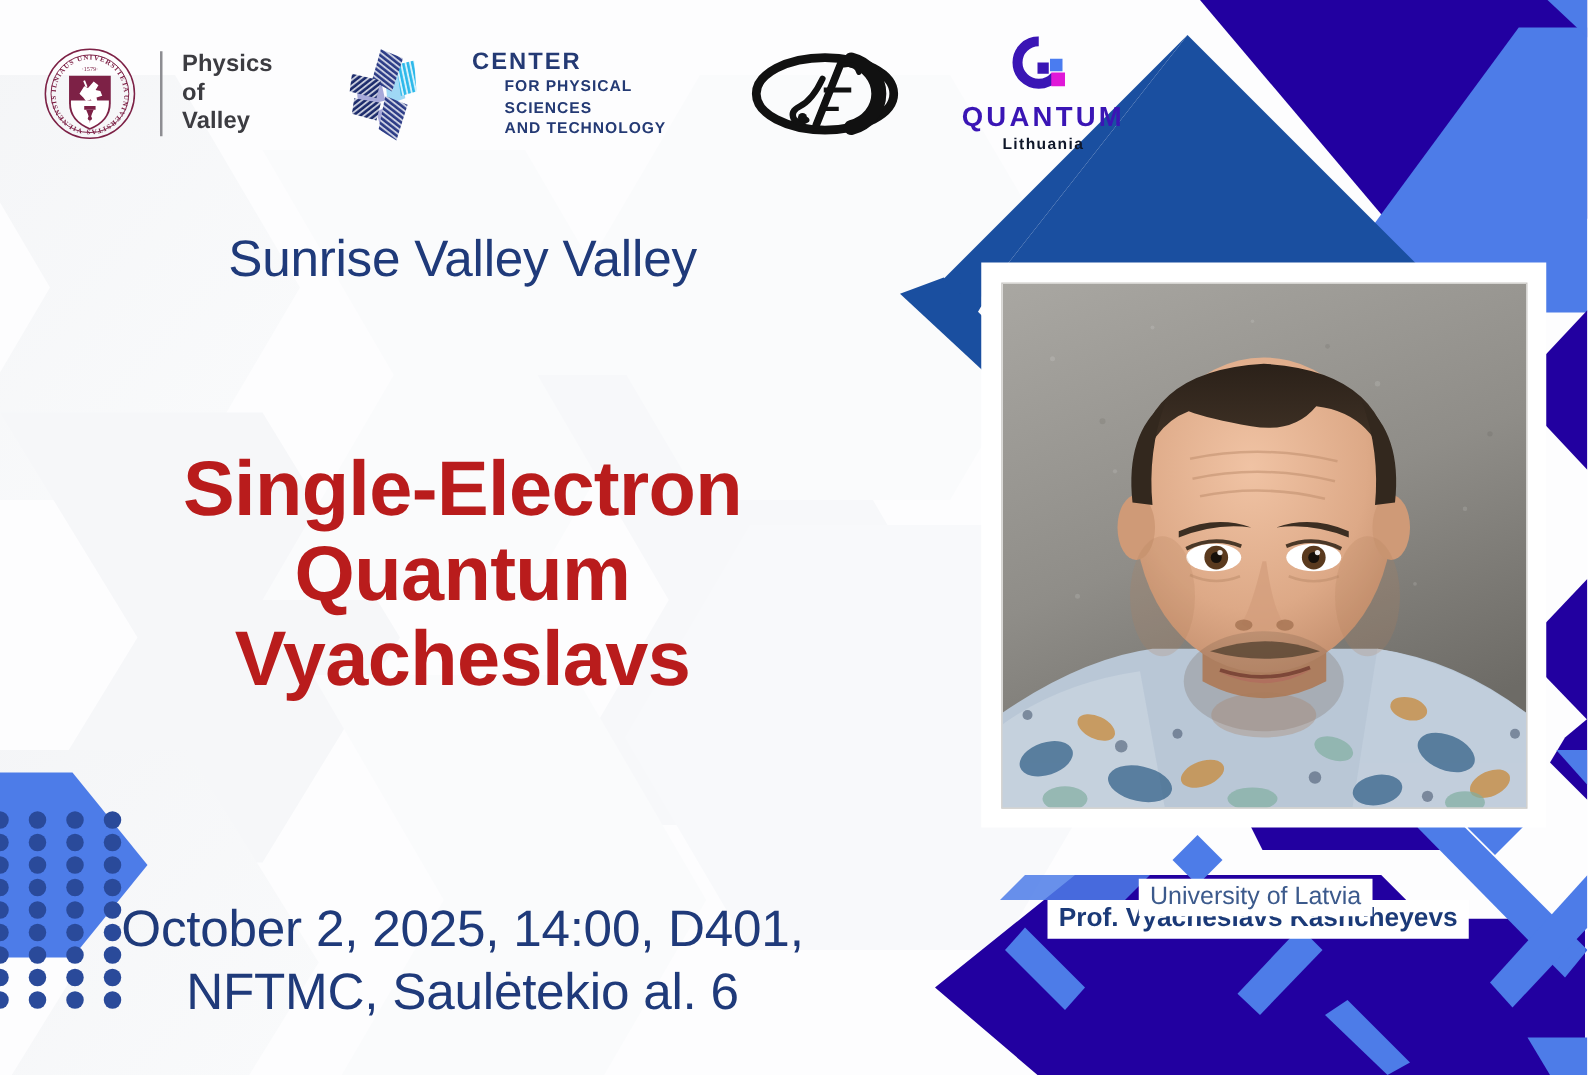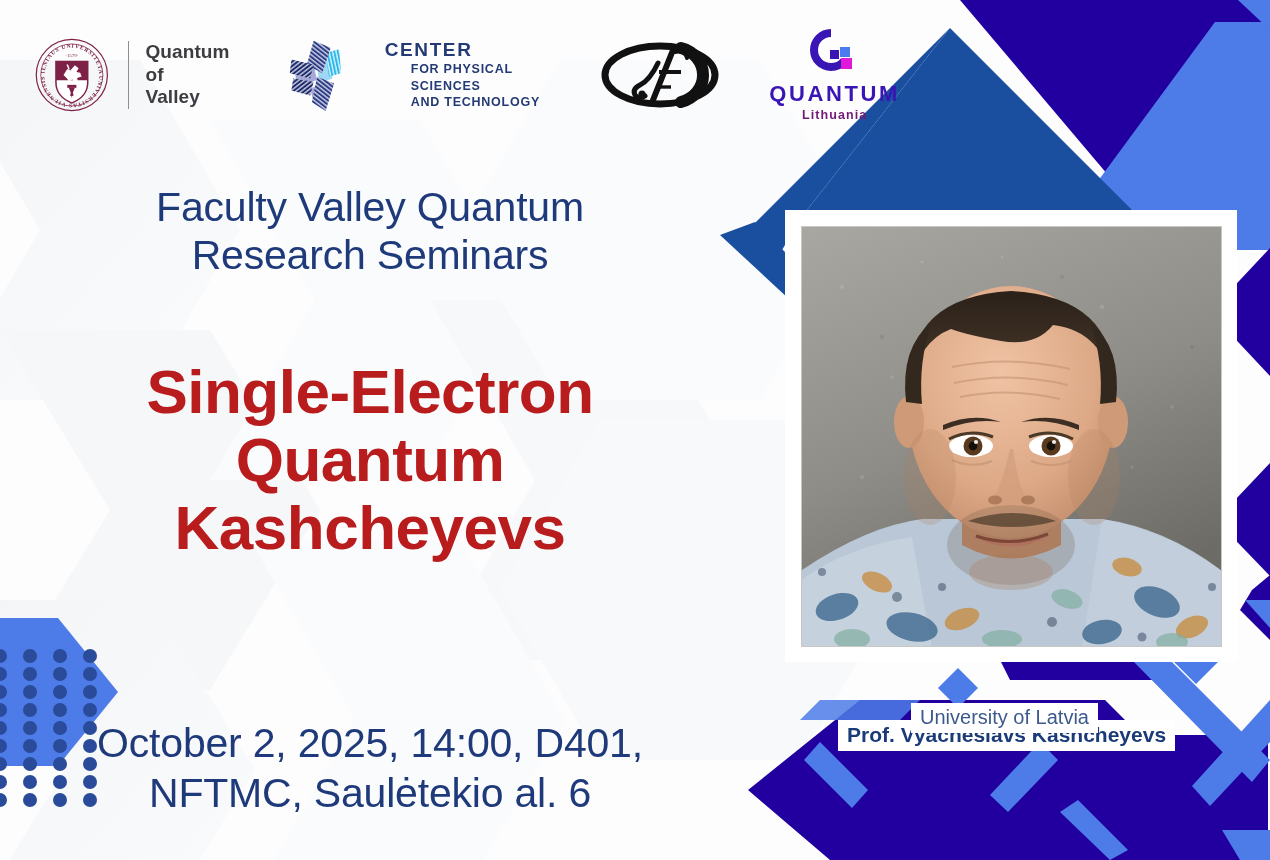--- a/index.html
+++ b/index.html
@@ -46,21 +46,21 @@
   #ftmc-text { margin-left:10px; color:#243a74; }
   #ftmc-l1 { font-weight:bold; font-size:19px; letter-spacing:1.6px; }
   #ftmc-l2, #ftmc-l3 { font-weight:bold; font-size:12.5px; letter-spacing:0.75px; line-height:1.35;margin-left:26px; }
 
   
   #fd-logo { margin-left:44px; }
 
   
   #ql-logo { margin-left:50px; text-align:center; }
   #ql-word { font-weight:bold; font-size:22px; letter-spacing:2.6px; color:#3a15b5; margin-top:4px; }
-  #ql-sub  { font-weight:bold; font-size:12.5px; letter-spacing:1.1px; color:#701a75; margin-top:1px; }
+  #ql-sub  { font-weight:bold; font-size:12.5px; letter-spacing:1.1px; color:#0f172a; margin-top:1px; }
 
   
   #series-title {
     position:absolute; left:0px; top:183px; width:740px;
     text-align:center; color:#1f3a7a; font-size:41px; line-height:1.18;
     font-weight:normal; z-index:15; letter-spacing:-0.2px;
   }
   #main-title {
     position:absolute; left:0px; top:358px; width:740px;
     text-align:center; color:#b91c1c; font-size:62px; font-weight:bold;
@@ -225,21 +225,21 @@
         </g>
 
         <g fill="#7d2146">
           <path d="M44,63 h12 v4 h-12 z"></path>
           <path d="M46,67 q4,9 4,14 q0,-5 4,-14 z"></path>
           <circle cx="50" cy="76" r="2.2"></circle>
         </g>
       </svg>
       <div class="vu-divider"></div>
       <div id="vu-wordmark">
-        <div>Quantum of</div>
+        <div>Physics of</div>
         <div>Valley</div>
       </div>
     </div>
 
     <div class="logo-block" id="ftmc-logo">
       <svg width="78" height="92" viewBox="0 0 78 92">
         <defs>
           <pattern id="stripeA" width="4" height="4" patternUnits="userSpaceOnUse" patternTransform="rotate(38)">
             <rect width="4" height="4" fill="#2b3b86"></rect>
               <rect width="4" height="1.7" fill="#ffffff" opacity="0.75"></rect>
@@ -295,28 +295,27 @@
           <rect x="33" y="18" width="10" height="10" fill="#4a7cf0"></rect>
           <rect x="34" y="29" width="11" height="11" fill="#e018d8"></rect>
         </svg>
         <div id="ql-word">QUANTUM</div>
         <div id="ql-sub">Lithuania</div>
       </div>
     </div>
   </div>
 
   <div id="series-title">
-    <div>Faculty Valley Quantum</div>
-    <div>Research Seminars</div>
+    <div>Sunrise Valley Valley</div>
   </div>
 
   <div id="main-title">
     <div>Single-Electron</div>
     <div>Quantum</div>
-    <div>Kashcheyevs</div>
+    <div>Vyacheslavs</div>
   </div>
 
   <div id="event-details">
     <div>October 2, 2025, 14:00, D401,</div>
     <div>NFTMC, Saulėtekio al. 6</div>
   </div>
 
   <div id="photo-frame"></div>
   <div id="photo">
     <svg width="419" height="419" viewBox="0 0 419 419">

